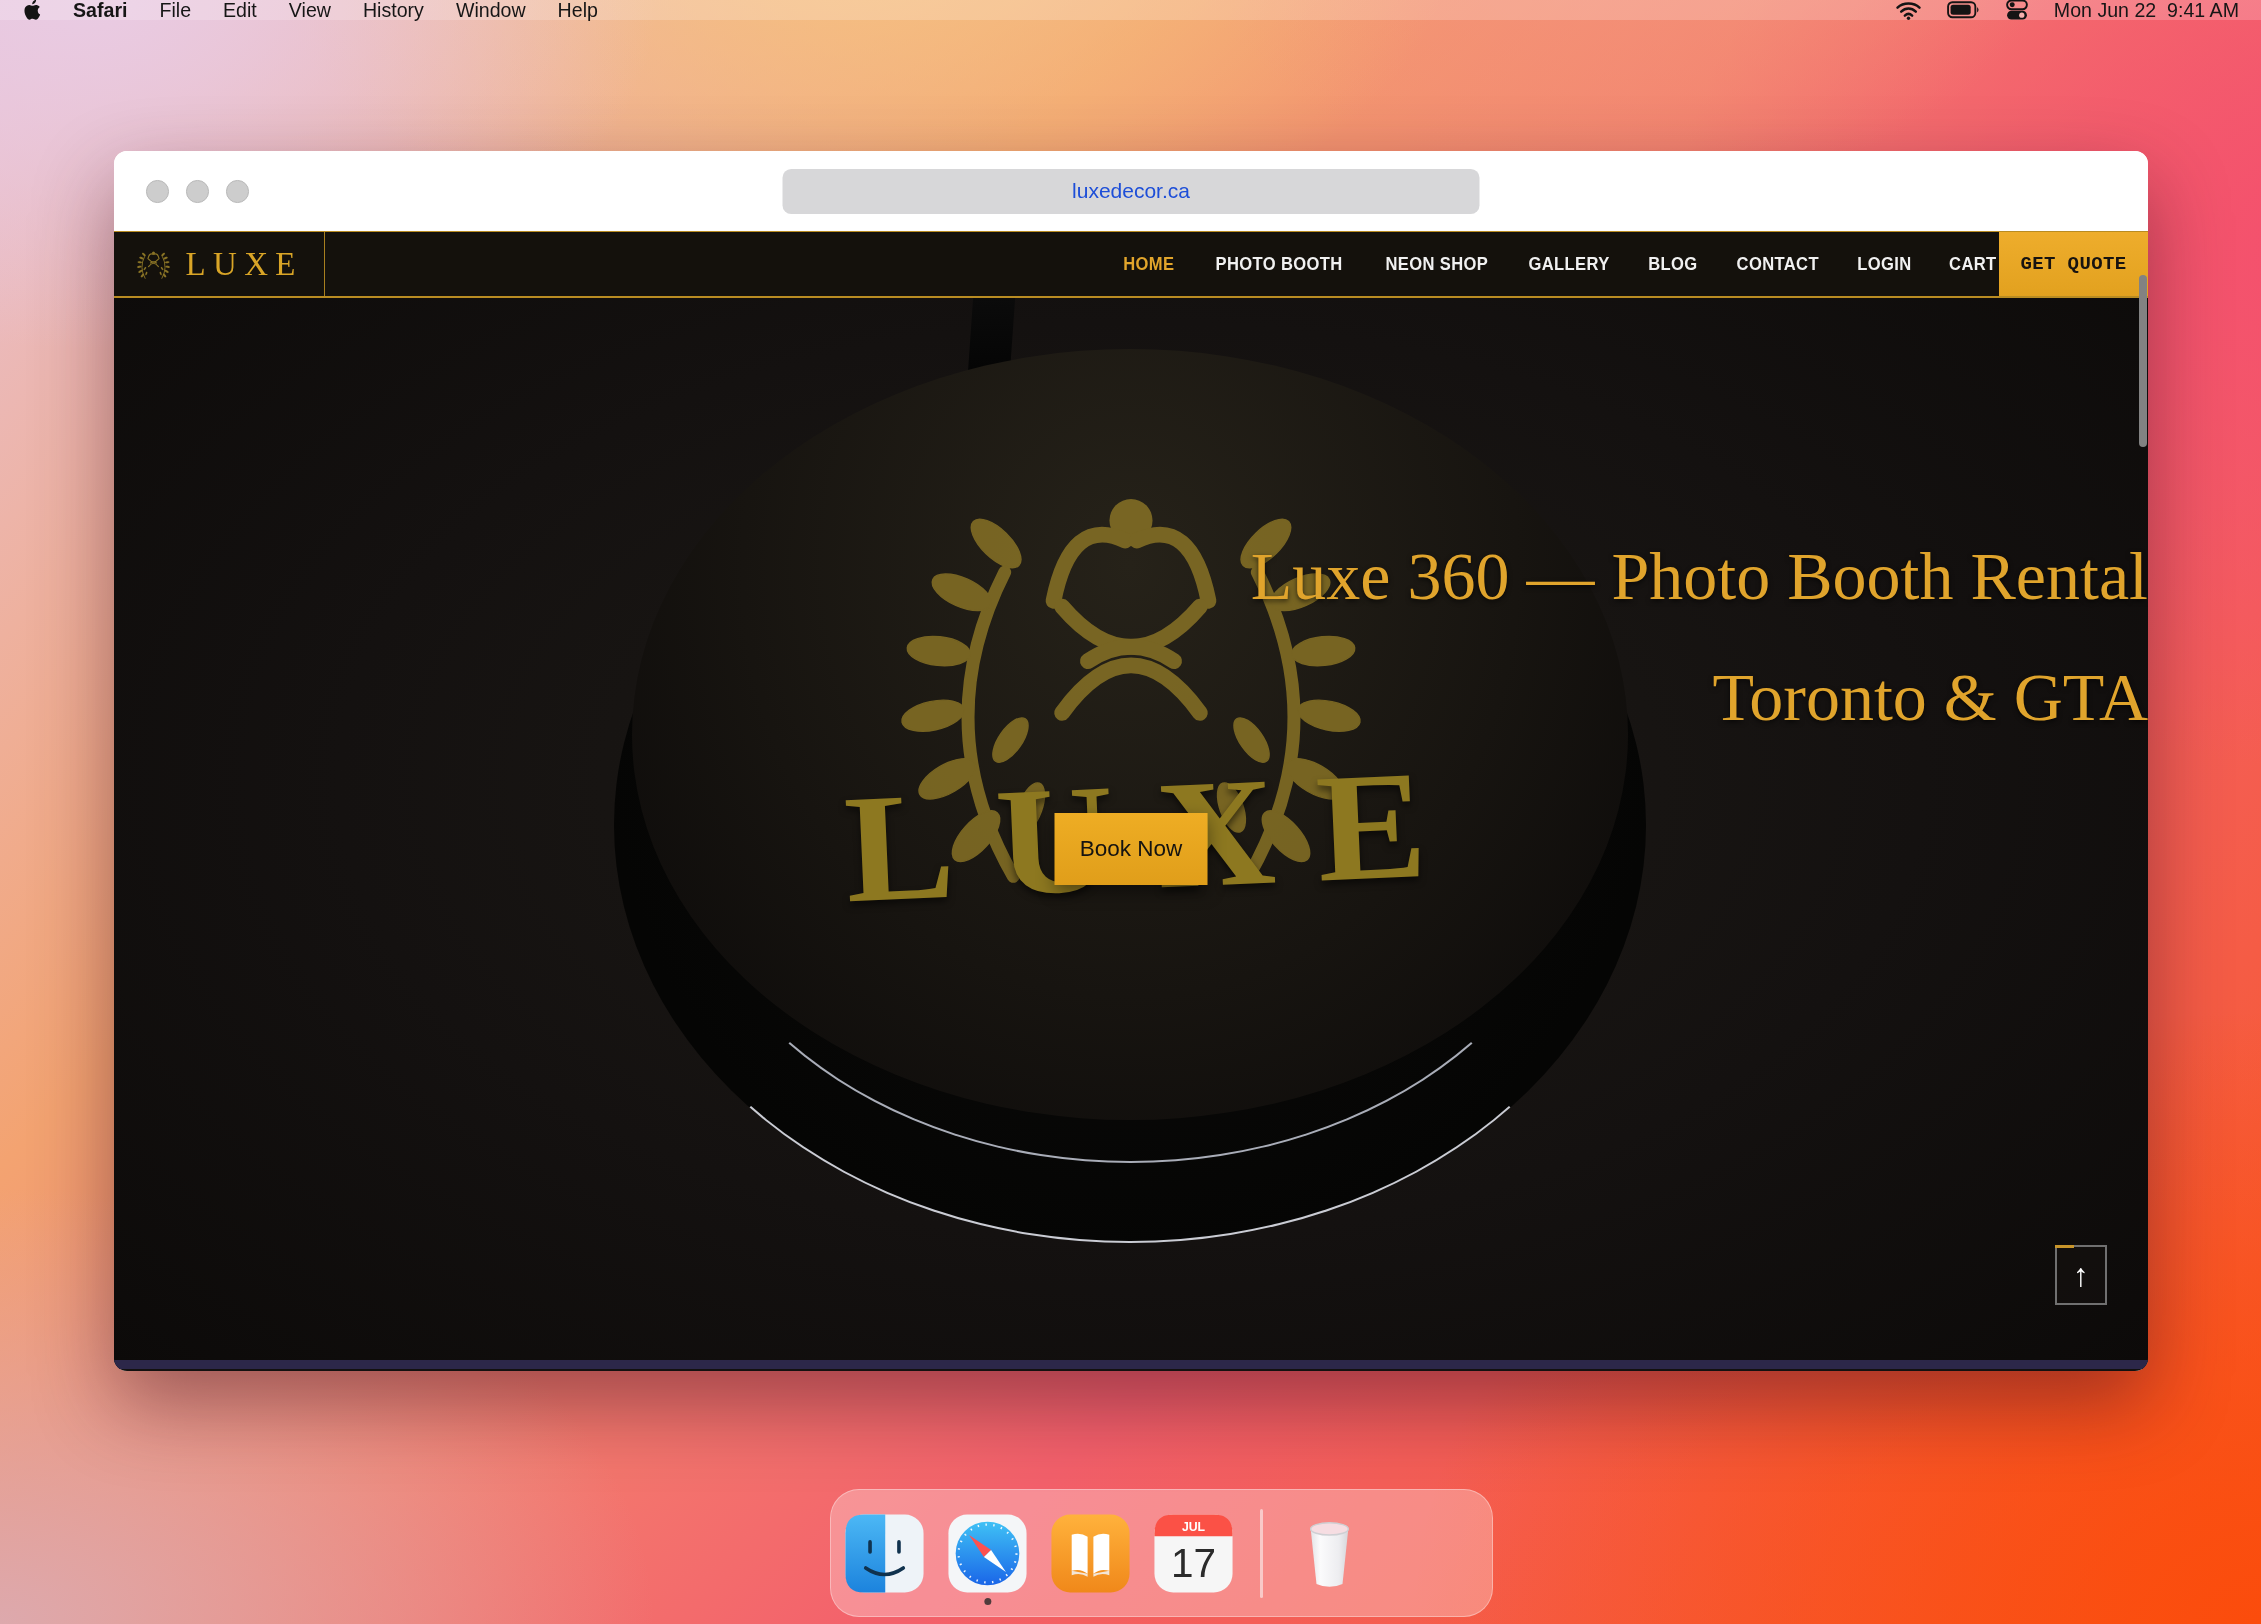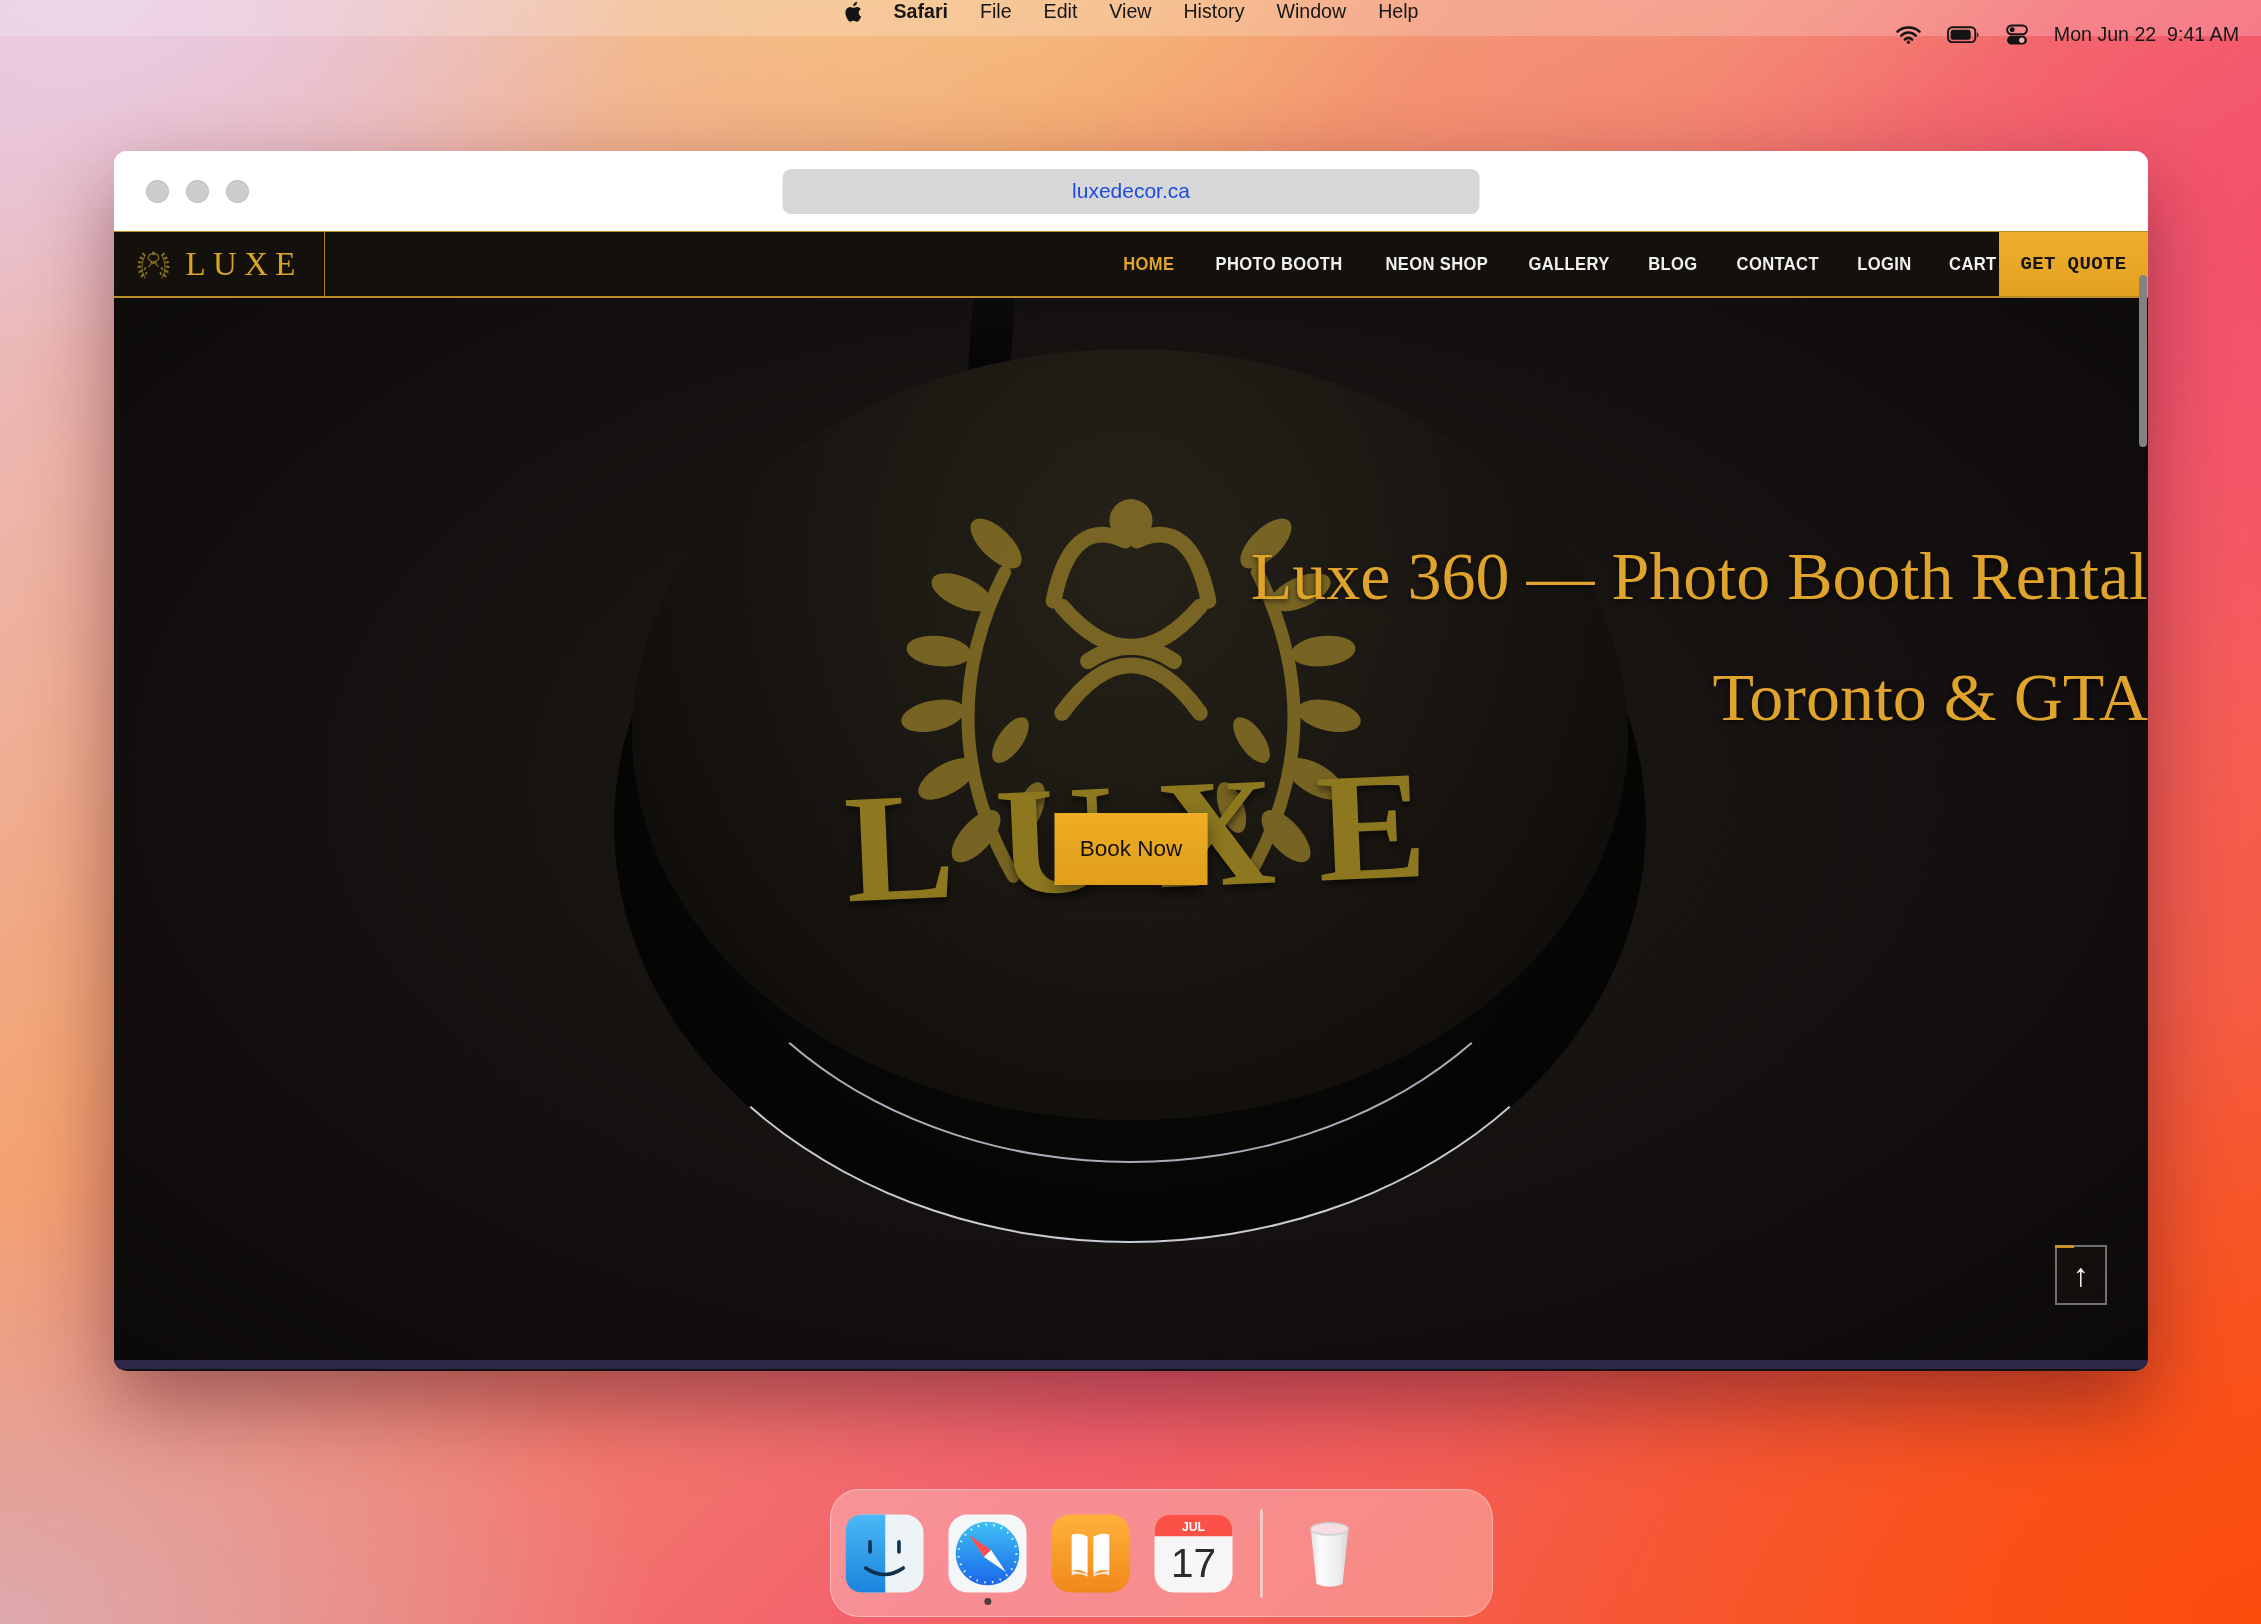--- a/index.html
+++ b/index.html
@@ -13,23 +13,23 @@
       radial-gradient(945px 582px at 4% 0%, #e9cbe3 0%, rgba(233,203,227,0) 60%),
       radial-gradient(1091px 654px at 38% -5%, #f6c27e 0%, rgba(246,194,126,0) 55%),
       radial-gradient(873px 654px at 72% -10%, #f4917c 0%, rgba(244,145,124,0) 55%),
       radial-gradient(1091px 873px at 103% 15%, #f4506d 0%, rgba(244,80,109,0) 60%),
       radial-gradient(1309px 945px at 100% 100%, #fb4c0c 0%, rgba(251,76,12,0) 65%),
       radial-gradient(1091px 727px at 0% 100%, #dda9ad 0%, rgba(221,169,173,0) 60%),
       linear-gradient(135deg, #e8c2d6 0%, #f3a371 30%, #f3606b 65%, #f7581f 100%);
   }
 
   
-  .menubar { position:absolute; left:0; top:0; right:0; height:36px;
+  .menubar { position:absolute; left:0; top:0; right:0; height:20px;
     background:rgba(255,255,255,.20); display:flex; align-items:center;
-    padding:0 22px; color:#161616; font-size:19.6px;flex-direction:column; }
+    padding:0 22px; color:#161616; font-size:19.6px; }
   .mb-left { display:flex; align-items:center; gap:32px; }
   .mb-app { font-weight:700; }
   .mb-item { font-weight:500; }
   .mb-right { margin-left:auto; display:flex; align-items:center; gap:26px;text-align:center; }
   .mb-clock { font-weight:500; white-space:pre; }
   .mb-ic { display:inline-flex; align-items:center; }
 
   
   .window { position:absolute; left:114px; top:151px; width:2034px; height:1220px;
     border-radius:13px; background:#fff; box-shadow:0 33px 80px rgba(60,10,30,.45);

